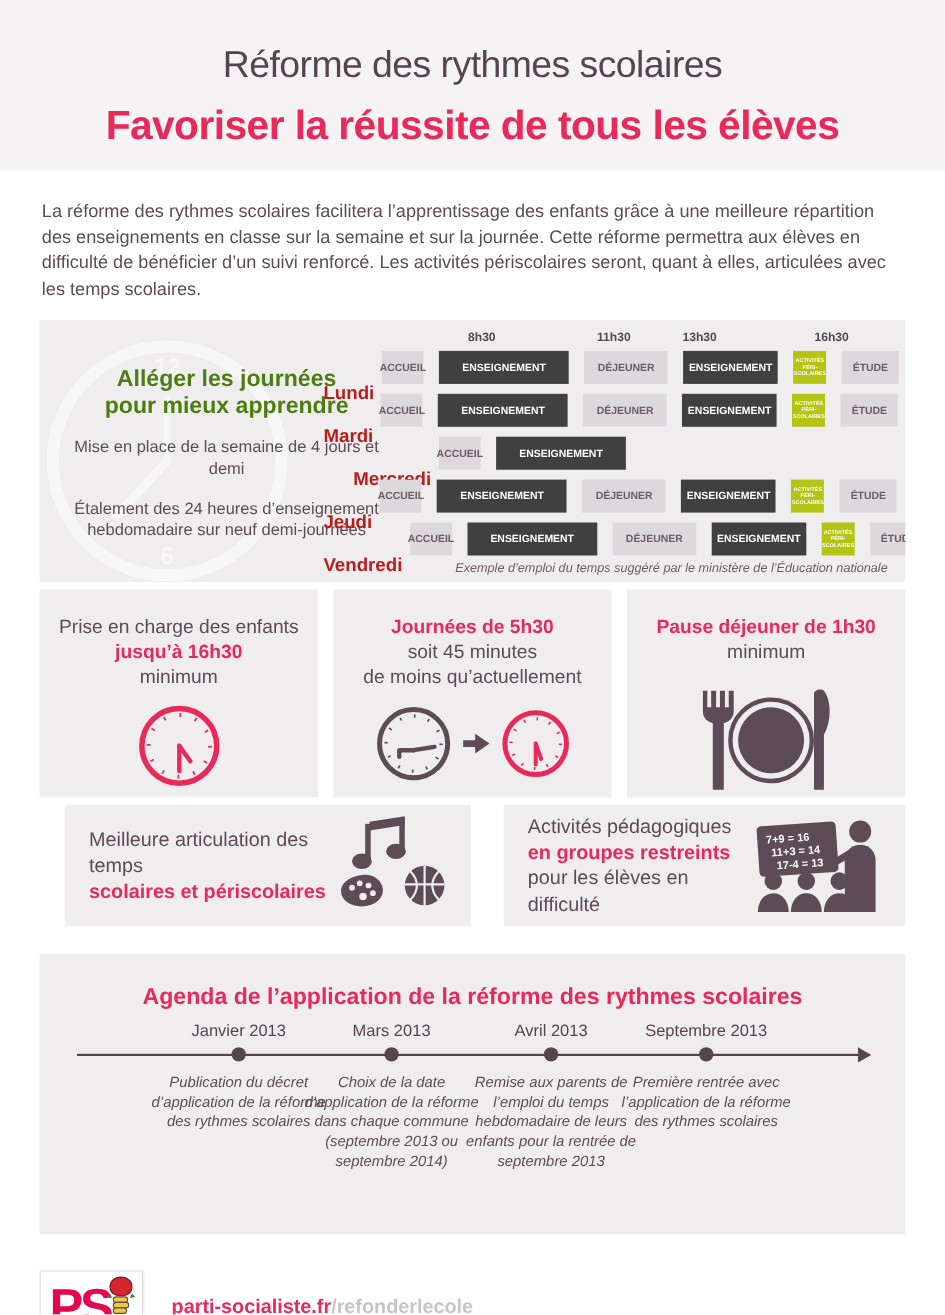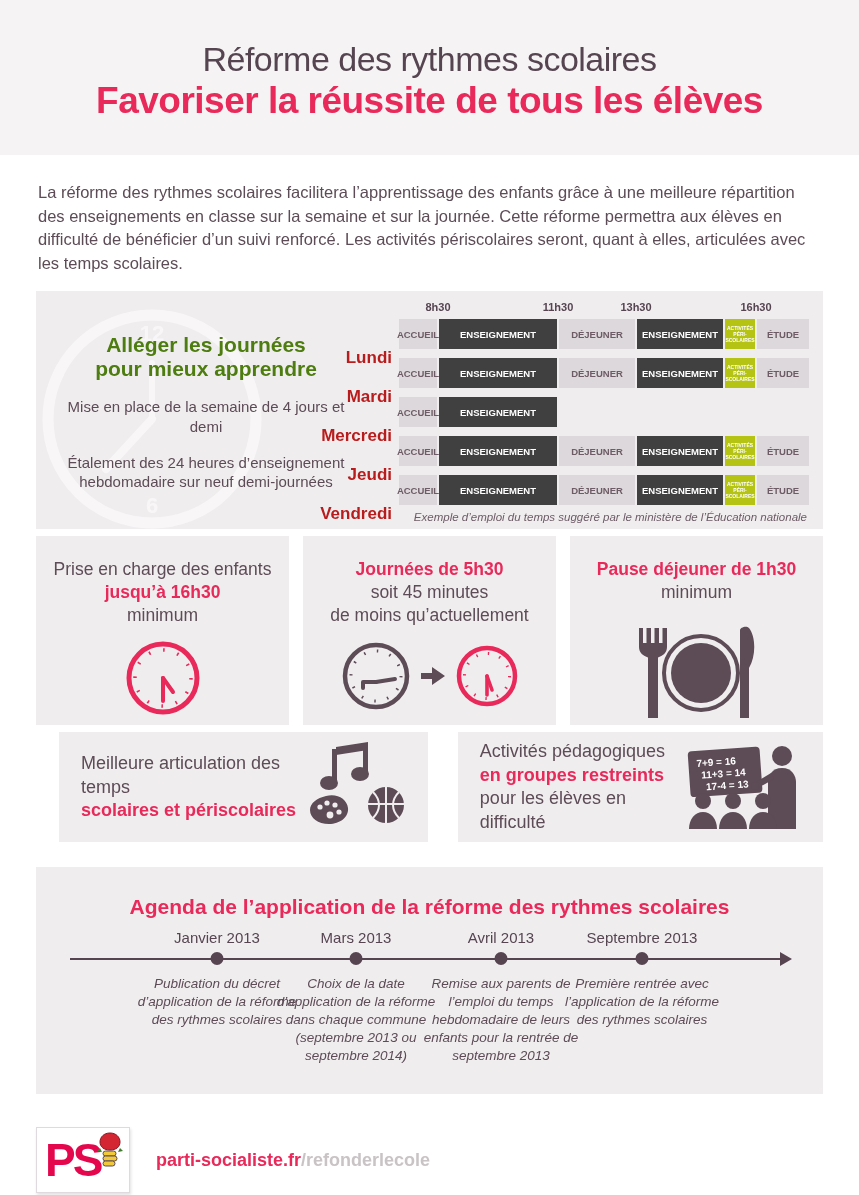--- a/index.html
+++ b/index.html
@@ -2,38 +2,38 @@
 <html><head>
 <meta charset="utf-8">
 <style>
   html,body{margin:0;padding:0;background:#fff;}
   .page{position:relative;width:859px;height:1195px;background:#ffffff;overflow:hidden;
         font-family:"Liberation Sans",sans-serif;}
 
   
   .header{height:155px;background:#f5f3f4;text-align:center;box-sizing:border-box;padding-top:40px;}
   .header .title{font-size:34px;font-weight:normal;color:#564550;letter-spacing:-0.5px;margin:0;}
-  .header .subtitle{font-size:37px;font-weight:bold;color:#e8295a;letter-spacing:-0.5px;margin:1px 0 0;}
+  .header .subtitle{font-size:37px;font-weight:bold;color:#e8295a;letter-spacing:-0.5px;margin:14px 0 0;}
 
   
   .intro{margin:26px 38px 0;color:#5d4b55;font-size:16.5px;line-height:1.43;}
 
   
   .section{background:#f0edef;margin:0 36px;position:relative;box-sizing:border-box;}
   .sched{margin-top:16px;height:238px;overflow:hidden;}
   .clock-bg{position:absolute;left:0;top:10px;z-index:1;opacity:.55;}
   .sched-left{position:absolute;left:28px;top:42px;width:284px;text-align:center;z-index:2;}
   .sched-heading{color:#4d7c0f;font-weight:bold;font-size:21px;line-height:1.12;}
   .sched-note{color:#5d4b55;font-size:15px;line-height:1.28;margin-top:17px;}
   .sched-table{position:absolute;right:14px;top:8px;width:515px;z-index:2;}
   .time-row{position:relative;height:20px;margin-left:105px;width:410px;}
   .time-label{position:absolute;transform:translateX(-50%);font-size:11px;font-weight:bold;color:#564551;top:2px;}
   .day-row{display:flex;align-items:center;height:30px;margin-bottom:9px;}
   .day-label{width:98px;text-align:right;padding-right:7px;font-weight:bold;font-size:17px;color:#b91c1c;margin-top:48px;}
-  .track{display:flex;gap:2px;height:30px;}
+  .track{display:flex;gap:14px;height:30px;}
   .seg{display:flex;align-items:center;justify-content:center;font-weight:bold;box-sizing:border-box;}
   .seg-gray{background:#ddd8db;color:#6d5b65;font-size:9.5px;}
   .seg-teal{background:#404040;color:#ffffff;font-size:9.5px;}
   .seg-green{background:#b5c414;color:#ffffff;font-size:5px;line-height:1.2;text-align:center;padding:0 2px;}
   .w-accueil{width:38px;} .w-ens1{width:118px;} .w-lunch{width:76px;}
   .w-ens2{width:86px;} .w-act{width:30px;} .w-etude{width:52px;}
   .sched-caption{position:absolute;right:16px;bottom:6px;font-style:italic;font-size:11.5px;color:#6d5b65;z-index:2;}
 
   
   .cards{display:flex;gap:14px;margin:7px 36px 0;height:189px;}
@@ -44,21 +44,21 @@
   .clock-pair{display:flex;align-items:center;justify-content:center;gap:10px;margin-top:14px;}
 
   
   .features{display:flex;gap:7px;margin:7px 36px 0;height:110px;}
   .feature{background:#f0edef;display:flex;align-items:center;box-sizing:border-box;padding:0 22px;margin-left:23px;}
   .feature-a{width:392px;} .feature-b{width:388px;}
   .feature-text{flex:1;text-align:left;font-size:18px;color:#5d4b55;line-height:1.32;}
   .feature-hl{color:#e8295a;font-weight:bold;}
 
   
-  .agenda{margin-top:25px;height:227px;}
+  .agenda{margin-top:25px;height:255px;}
   .agenda-title{text-align:center;padding-top:28px;font-size:21px;font-weight:bold;color:#e8295a;}
   .tl-line{position:absolute;left:34px;top:91px;width:712px;height:2px;background:#564551;}
   .tl-arrow{position:absolute;left:744px;top:85px;width:0;height:0;
             border-left:12px solid #564551;border-top:7px solid transparent;border-bottom:7px solid transparent;}
   .tl-date{position:absolute;top:62px;transform:translateX(-50%);font-size:15px;color:#564551;white-space:nowrap;}
   .tl-dot{position:absolute;top:85px;width:13px;height:13px;border-radius:50%;background:#564551;transform:translateX(-50%);}
   .tl-text{position:absolute;top:108px;width:172px;transform:translateX(-50%);
            font-style:italic;font-size:13.5px;color:#5d4b55;line-height:1.32;text-align:center;}
 
   

